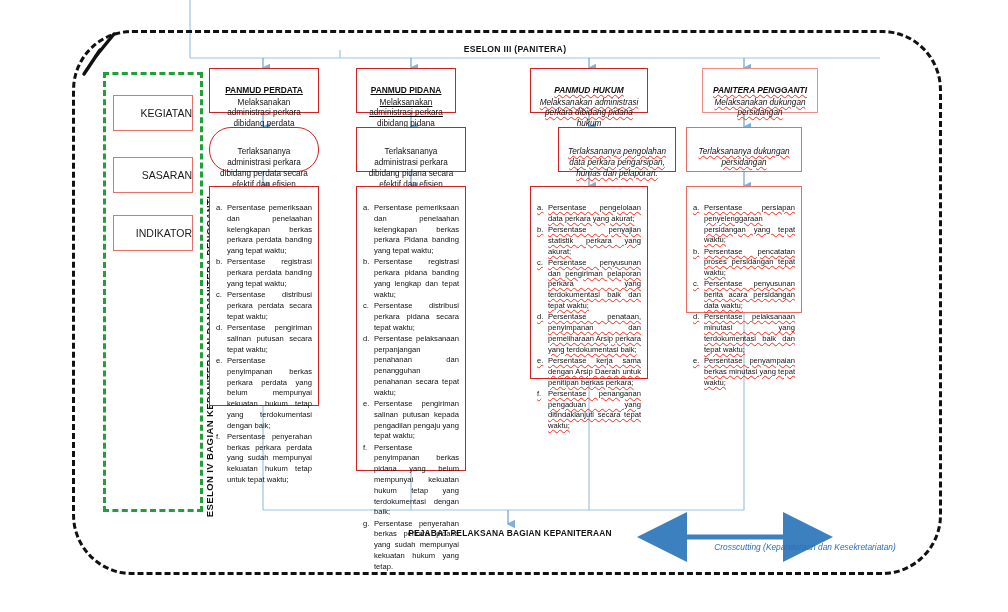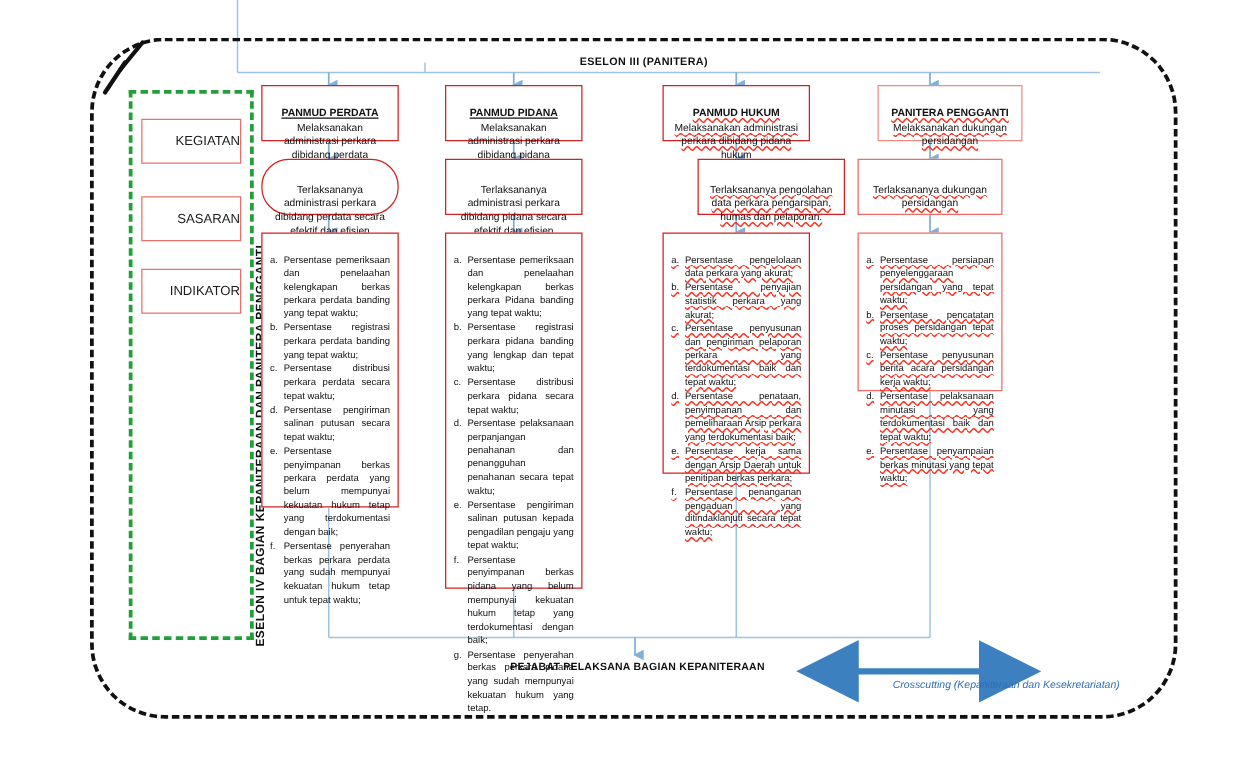--- a/index.html
+++ b/index.html
@@ -133,20 +133,21 @@
     text-decoration-color:#ff2a1a;
     text-decoration-thickness:.6px;
     text-underline-offset:1px;
   }
   .spell-soft{
     text-decoration-line:underline;
     text-decoration-style:wavy;
     text-decoration-color:#ff2a1a;
     text-decoration-thickness:.6px;
     text-underline-offset:1px;
+    font-style:italic;
   }
 
   
   .bottom-label{
     position:absolute;
     left:330px; top:528px; width:360px;
     text-align:center;
     font-size:8.4px; font-weight:bold; letter-spacing:.2px;
     color:#111;
   }
@@ -259,21 +260,21 @@
           <span class="mk">e.</span>
           <span class="tx">Persentase penyimpanan berkas perkara perdata yang belum mempunyai kekuatan hukum tetap yang terdokumentasi dengan baik;</span>
         </li>
         <li>
           <span class="mk">f.</span>
           <span class="tx">Persentase penyerahan berkas perkara perdata yang sudah mempunyai kekuatan hukum tetap untuk tepat waktu;</span>
         </li>
       </ol>
   </div>
 
-  <div class="box hdr" style="left:356px;top:68px;width:110px;height:45px;">
+  <div class="box hdr" style="left:356px;top:68px;width:100px;height:45px;text-decoration:underline;">
     <div class="hdr-title">PANMUD PIDANA</div>
     <div class="hdr-sub">Melaksanakan administrasi perkara dibidang pidana</div>
   </div>
   <div class="box goal strong" style="left:356px;top:127px;width:110px;height:45px;">
     <div class="goal-txt">Terlaksananya administrasi perkara dibidang pidana secara efektif dan efisien</div>
   </div>
   <div class="box ind strong" style="left:356px;top:186px;width:110px;height:285px;">
     <ol class="ind-list">
         <li>
           <span class="mk">a.</span>
@@ -354,21 +355,21 @@
         <li class="spell">
           <span class="mk">a.</span>
           <span class="tx">Persentase persiapan penyelenggaraan persidangan yang tepat waktu;</span>
         </li>
         <li class="spell">
           <span class="mk">b.</span>
           <span class="tx">Persentase pencatatan proses persidangan tepat waktu;</span>
         </li>
         <li class="spell">
           <span class="mk">c.</span>
-          <span class="tx">Persentase penyusunan berita acara persidangan kerja waktu;</span>
+          <span class="tx">Persentase penyusunan berita acara persidangan data waktu;</span>
         </li>
         <li class="spell">
           <span class="mk">d.</span>
           <span class="tx">Persentase pelaksanaan minutasi yang terdokumentasi baik dan tepat waktu;</span>
         </li>
         <li class="spell">
           <span class="mk">e.</span>
           <span class="tx">Persentase penyampaian berkas minutasi yang tepat waktu;</span>
         </li>
       </ol>

